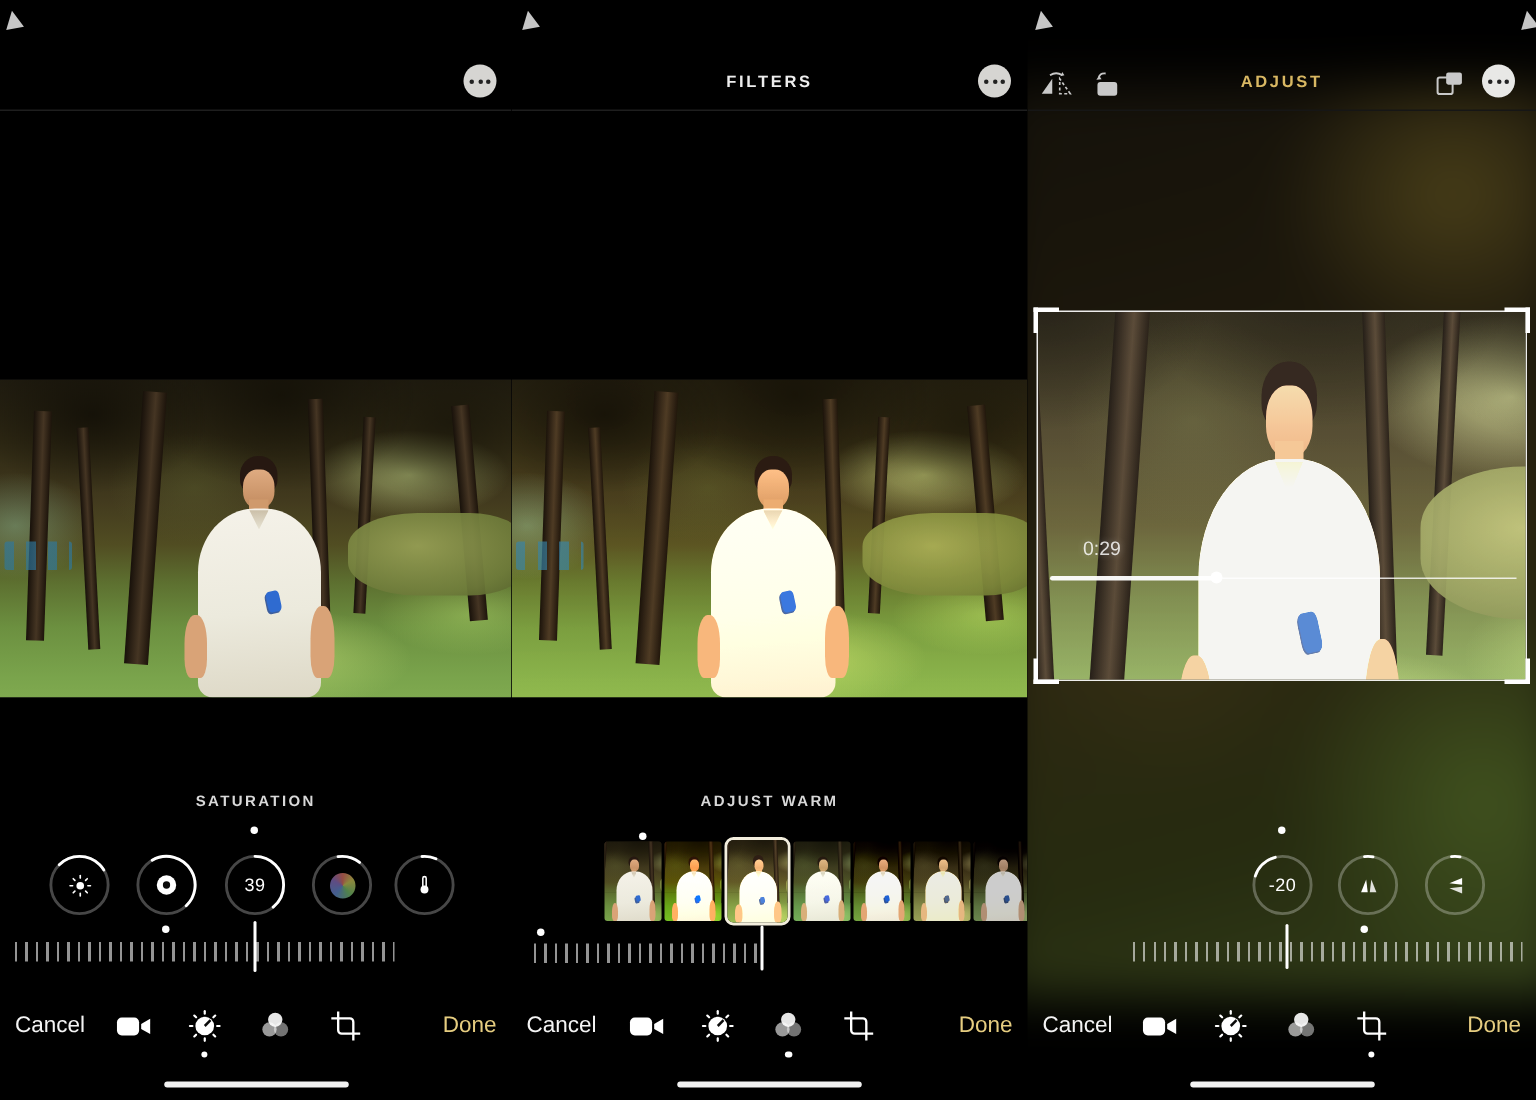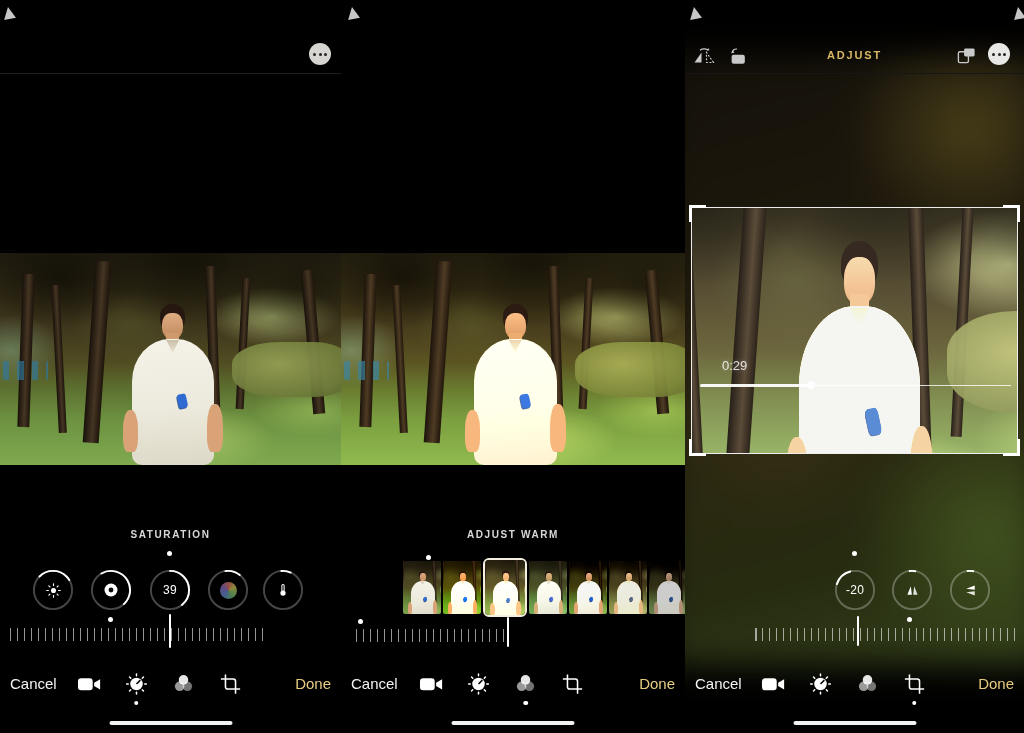--- a/index.html
+++ b/index.html
@@ -288,20 +288,30 @@
           </svg>
       </div>
     </div>
     <span class="tb-done">Done</span>
   </div>
   <div class="home-bar"></div>
 </div>
 
 <div class="panel" id="panel-filters">
   <div class="corner-tri" style="left:6px"></div>
+  <div class="panel-header">
+    <div class="panel-title">FILTERS</div>
+    <div class="more-btn" style="left:311px">
+      <span style="display:flex;gap:2.5px">
+          <i></i>
+          <i></i>
+          <i></i>
+        </span>
+    </div>
+  </div>
 
   <div class="video-frame">
     <div class="scene tone-warm">
   <div class="sc-canopy"></div>
   <div class="sc-trunk t1"></div>
         <div class="sc-trunk t2"></div>
         <div class="sc-trunk t3"></div>
   <div class="sc-trunk t4"></div>
         <div class="sc-trunk t5"></div>
         <div class="sc-trunk t6"></div>

